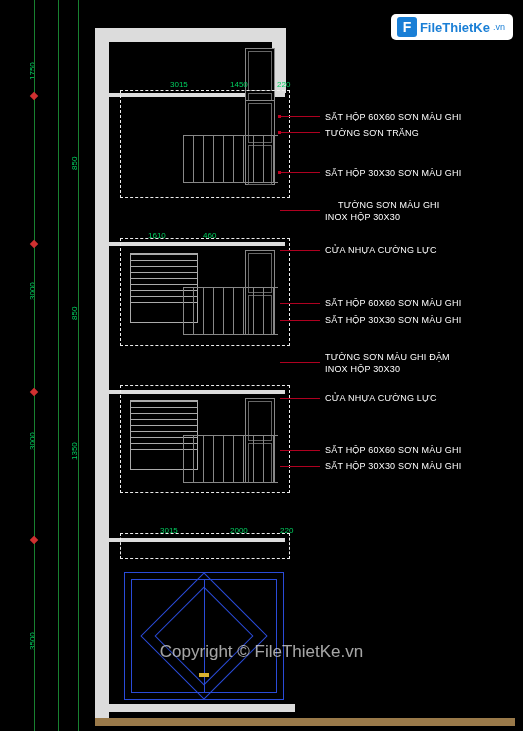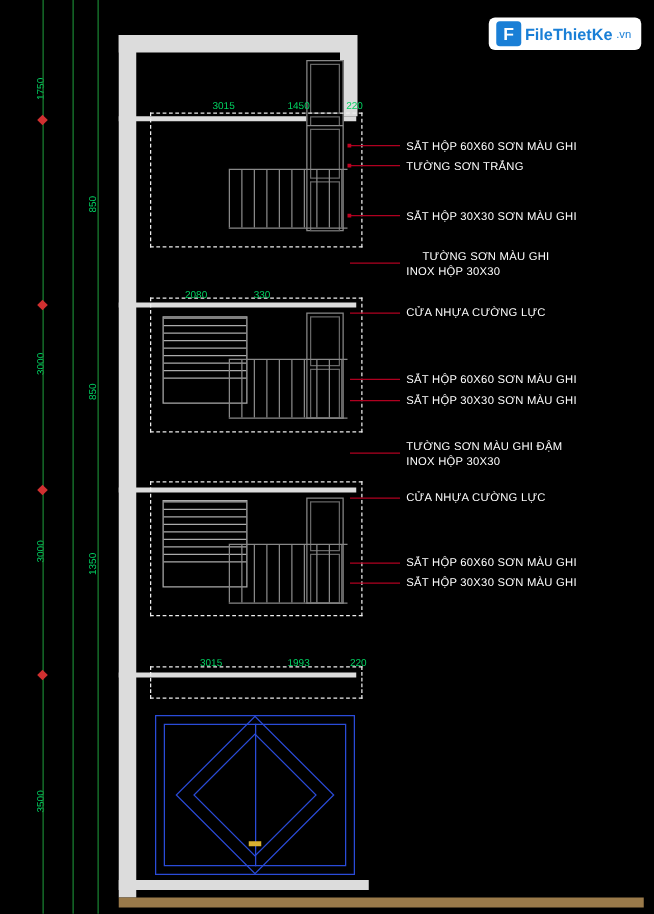--- a/index.html
+++ b/index.html
@@ -260,25 +260,25 @@
     <div class="mid"></div>
     <div class="diag1"></div>
     <div class="diag2"></div>
     <div class="knob"></div>
   </div>
 
   <div class="dim" style="left:170px; top:80px;">3015</div>
   <div class="dim" style="left:230px; top:80px;">1450</div>
   <div class="dim" style="left:277px; top:80px;">220</div>
 
-  <div class="dim" style="left:148px; top:231px;">2080</div>
-  <div class="dim" style="left:203px; top:231px;">330</div>
+  <div class="dim" style="left:148px; top:231px;">1610</div>
+  <div class="dim" style="left:203px; top:231px;">460</div>
 
   <div class="dim" style="left:160px; top:526px;">3015</div>
-  <div class="dim" style="left:230px; top:526px;">1993</div>
+  <div class="dim" style="left:230px; top:526px;">2000</div>
   <div class="dim" style="left:280px; top:526px;">220</div>
 
   <div class="dim dim-v" style="left:28px; top:80px;">1750</div>
   <div class="dim dim-v" style="left:70px; top:170px;">850</div>
   <div class="dim dim-v" style="left:28px; top:300px;">3000</div>
   <div class="dim dim-v" style="left:70px; top:320px;">850</div>
   <div class="dim dim-v" style="left:28px; top:450px;">3000</div>
   <div class="dim dim-v" style="left:70px; top:460px;">1350</div>
   <div class="dim dim-v" style="left:28px; top:650px;">3500</div>
 
@@ -323,13 +323,14 @@
   <div class="dot" style="left:278px; top:171px;"></div>
 
   <div class="logo-badge">
     <div class="f">F</div>
     <span class="txt1">
       <span>File</span><span>ThietKe</span>
     </span>
     <span class="txt2">.vn</span>
   </div>
 
+  <div class="copyright">Copyright © FileThietKe.vn</div>
 </div>
 
 </body></html>

